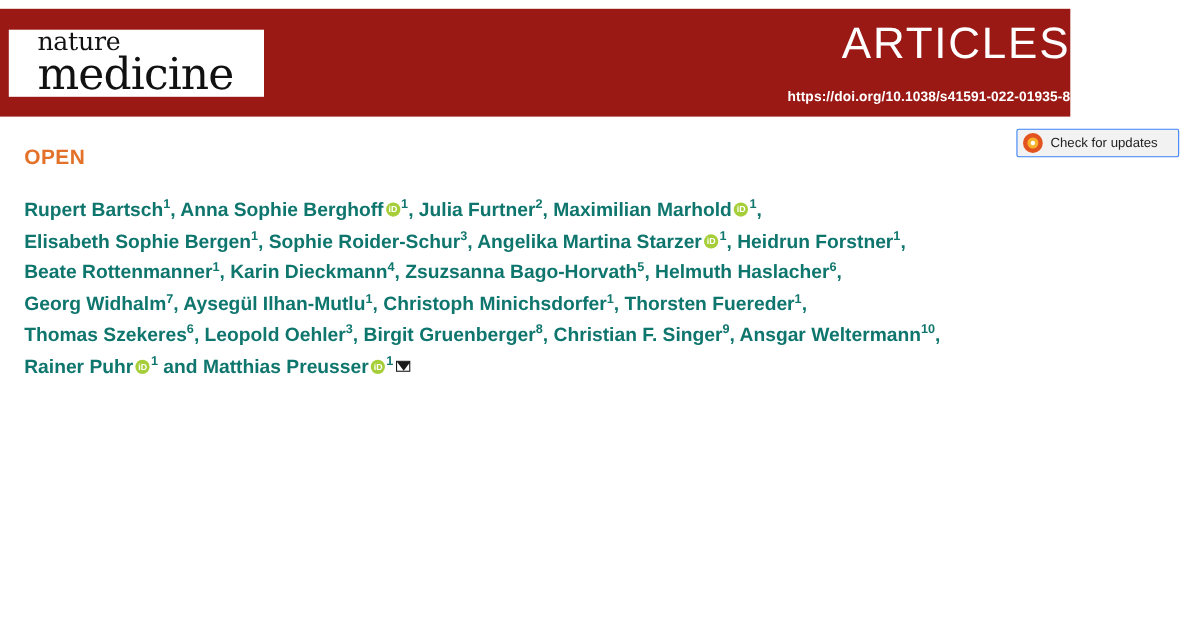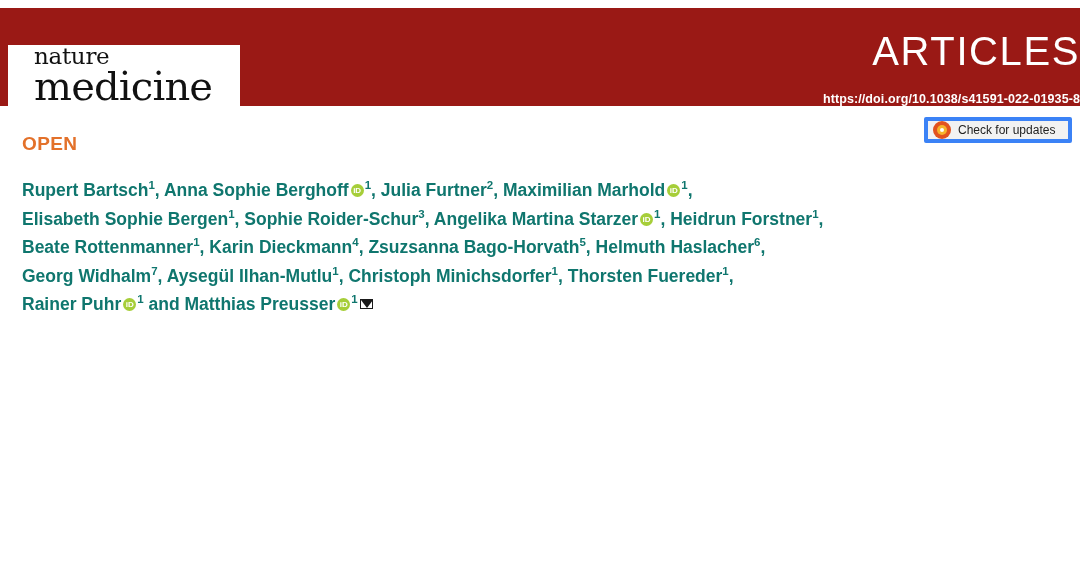--- a/index.html
+++ b/index.html
@@ -18,25 +18,25 @@
     position: relative;
     width: 1080px;
     height: 575px;
   }
 
   
   .header-band {
     position: absolute;
     left: 0;
     top: 8px;
-    width: 1080px;
+    width: 973px;
     height: 98px;
     background: #9a1915;
     display: flex;
-    align-items: flex-end;
+    align-items: center;
   }
   .logo-box {
     width: 232px;
     margin-left: 8px;
     background: #ffffff;
     display: flex;
     flex-direction: column;
     justify-content: center;
     align-items: flex-start;
     padding-left: 26px;
@@ -80,21 +80,21 @@
     margin-top: 20px;
   }
 
   
   .updates-badge {
     position: absolute;
     right: 8px;
     top: 117px;
     height: 26px;
     min-width: 148px;
-    border: 4px solid #3b82f6;
+    border: 1px solid #3b82f6;
     background: #f2f2f2;
     border-radius: 2px;
     display: flex;
     align-items: center;
     padding: 0 8px 0 5px;
     box-sizing: border-box;
   }
   .updates-badge .crossmark {
     width: 18px;
     height: 18px;
@@ -243,18 +243,21 @@
       <div>
         Elisabeth Sophie Bergen<sup>1</sup>, Sophie Roider-Schur<sup>3</sup>, Angelika Martina Starzer<span class="orcid"></span><sup>1</sup>, Heidrun Forstner<sup>1</sup>,
       </div>
       <div>
         Beate Rottenmanner<sup>1</sup>, Karin Dieckmann<sup>4</sup>, Zsuzsanna Bago-Horvath<sup>5</sup>, Helmuth Haslacher<sup>6</sup>,
       </div>
       <div>
         Georg Widhalm<sup>7</sup>, Aysegül Ilhan-Mutlu<sup>1</sup>, Christoph Minichsdorfer<sup>1</sup>, Thorsten Fuereder<sup>1</sup>,
       </div>
       <div>
+        Thomas Szekeres<sup>6</sup>, Leopold Oehler<sup>3</sup>, Birgit Gruenberger<sup>8</sup>, Christian F. Singer<sup>9</sup>, Ansgar Weltermann<sup>10</sup>,
+      </div>
+      <div>
         Rainer Puhr<span class="orcid"></span><sup>1</sup> and Matthias Preusser<span class="orcid"></span><sup>1</sup><span class="envelope"></span>
       </div>
     </div>
   </div>
 
 </div>
 
 </body></html>

